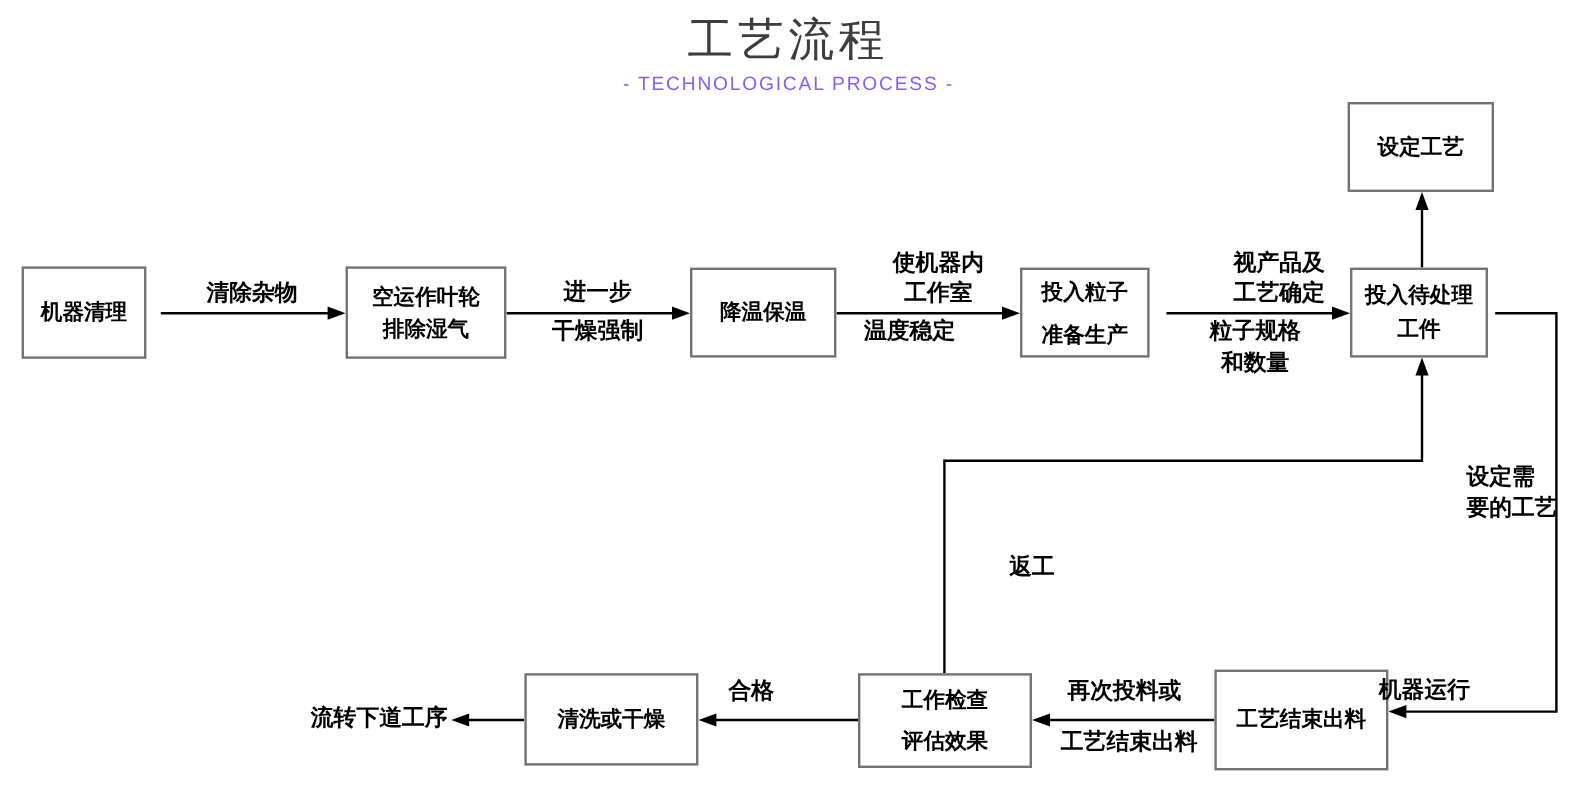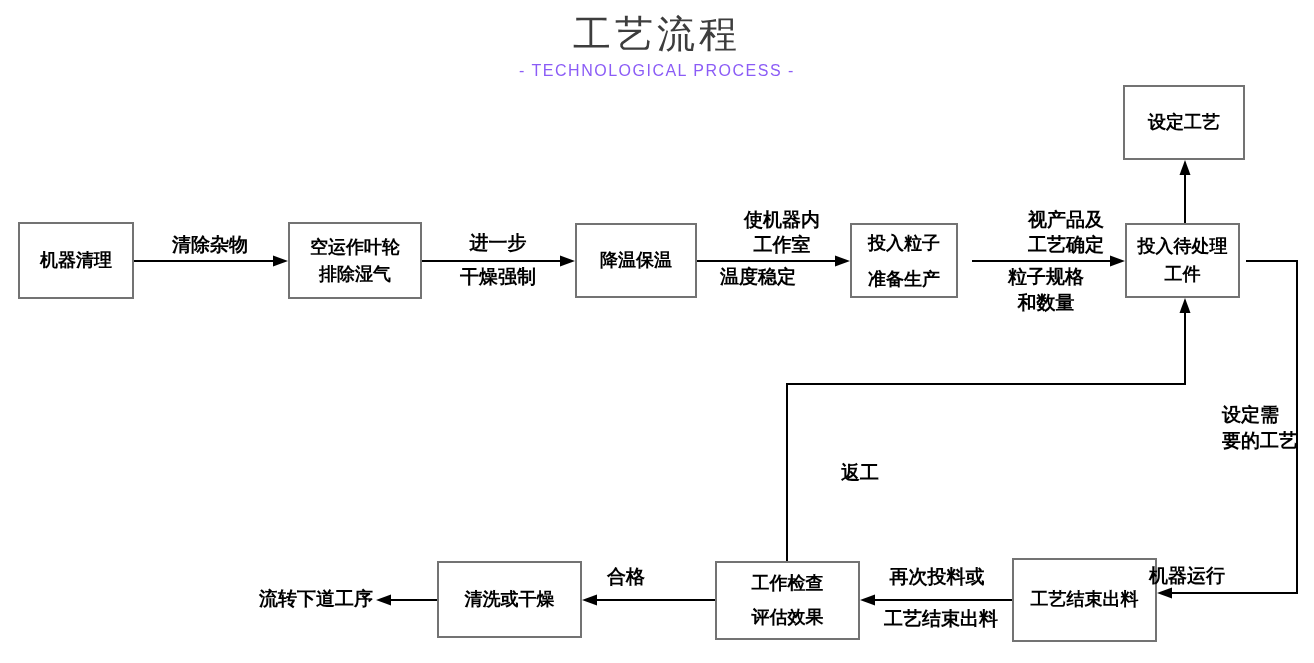--- a/index.html
+++ b/index.html
@@ -89,21 +89,21 @@
     <polygon points="376,600 391,594.5 391,605.5"></polygon>
 
     <path d="M787 561 V384 H1185 V311"></path>
     <polygon points="1185,298 1179.5,313 1190.5,313"></polygon>
   </svg>
 
   <div class="node" style="left:1123px;top:85px;width:122px;height:75px;">
     <span>设定工艺</span>
   </div>
 
-  <div class="node" style="left:18px;top:222px;width:116px;height:77px;">
+  <div class="node" style="left:18px;top:222px;width:104px;height:77px;">
     <span>机器清理</span>
   </div>
 
   <div class="node" style="left:575px;top:223px;width:122px;height:75px;">
     <span>降温保温</span>
   </div>
 
   <div class="node" style="left:288px;top:222px;width:134px;height:77px;line-height:1.5;">
     <span>空运作叶轮
 排除湿气</span>
@@ -141,21 +141,21 @@
 
   <div class="elabel" style="left:782px;bottom:405px;">使机器内
 工作室</div>
   <div class="elabel" style="left:758px;top:264px;">温度稳定</div>
 
   <div class="elabel" style="left:1046px;bottom:405px;margin-left:20px;">视产品及
 工艺确定</div>
   <div class="elabel" style="left:1046px;top:264px;">粒子规格
 和数量</div>
 
-  <div class="elabel left-anchored" style="left:1222px;top:402px;">设定需
+  <div class="elabel left-anchored" style="left:1222px;top:385px;">设定需
 要的工艺</div>
 
   <div class="elabel centered" style="left:860px;top:473px;">返工</div>
 
   <div class="elabel" style="left:1187px;bottom:74px;">机器运行</div>
 
   <div class="elabel" style="left:937px;bottom:73px;">再次投料或</div>
   <div class="elabel" style="left:941px;top:606px;">工艺结束出料</div>
 
   <div class="elabel" style="left:626px;bottom:73px;">合格</div>

